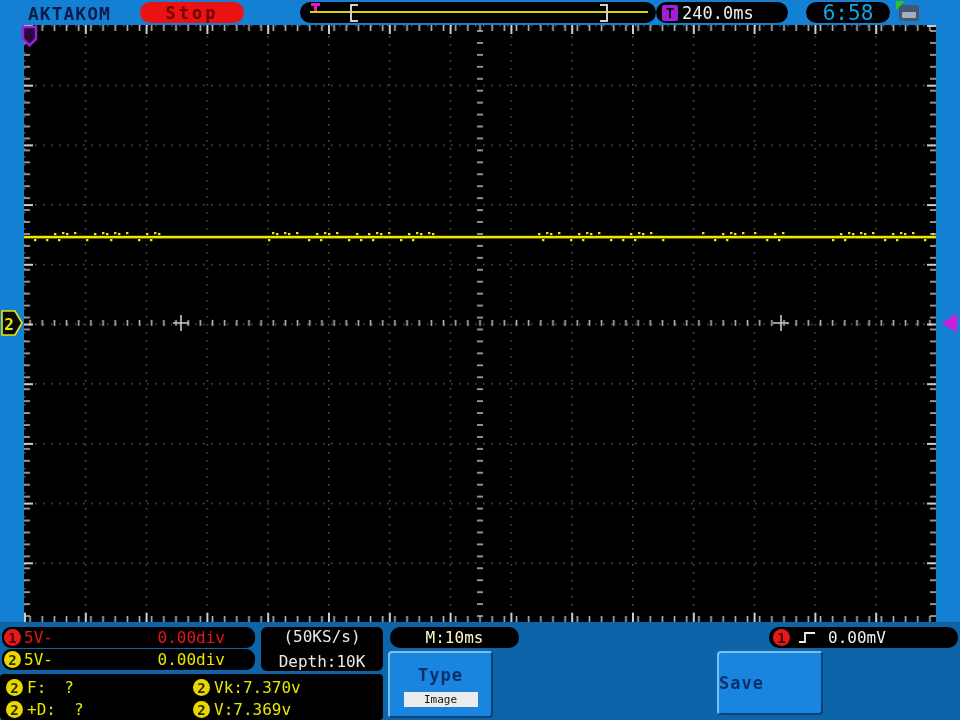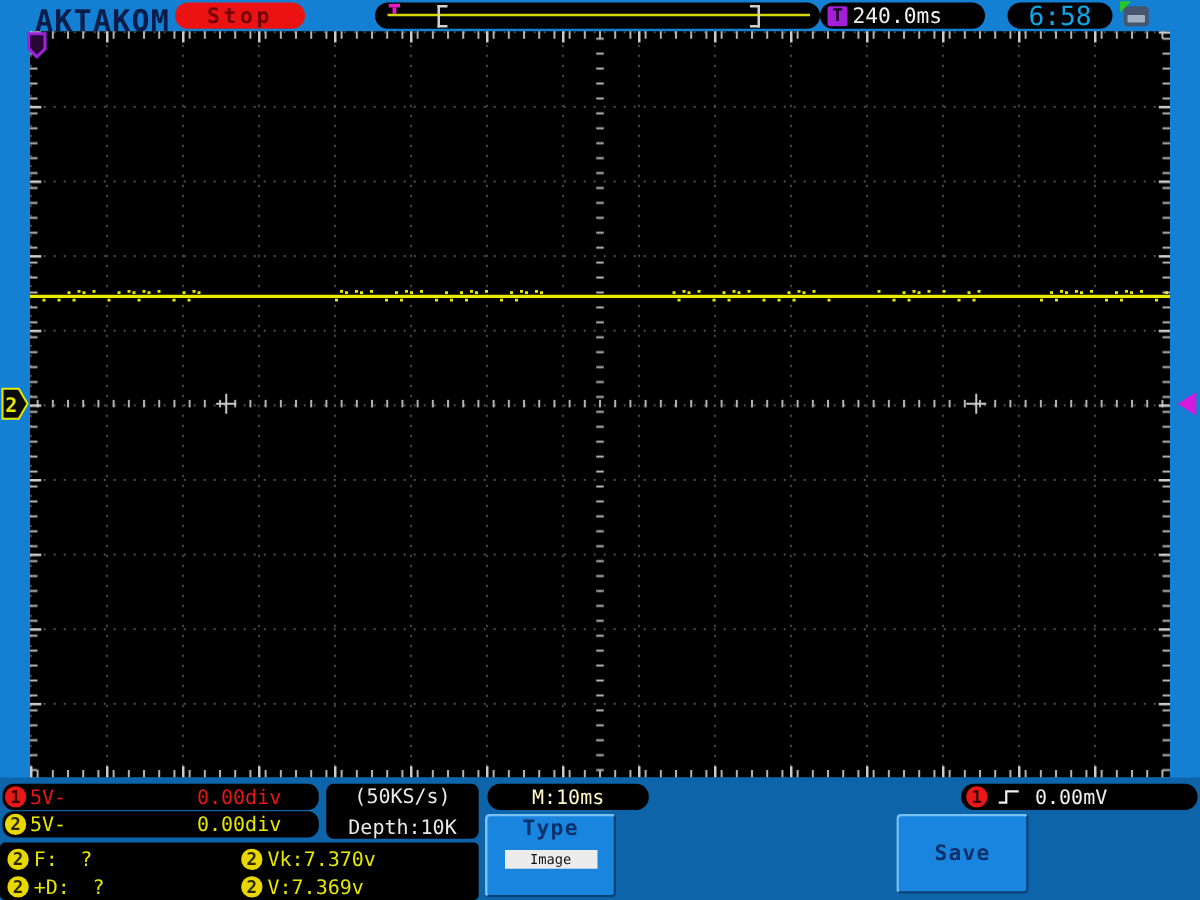--- a/index.html
+++ b/index.html
@@ -4,21 +4,21 @@
 <style>
   html,body{margin:0;padding:0}
   body{
     position:relative;width:960px;height:720px;overflow:hidden;
     background:#1380d4;
     font-family:"DejaVu Sans Mono",monospace;
     -webkit-font-smoothing:none;
   }
   
   .topbar{position:absolute;left:0;top:0;width:960px;height:26px}
-  .brand{position:absolute;left:28px;top:3px;font-size:24px;font-weight:bold;color:#0a1c4a;letter-spacing:1px}
+  .brand{position:absolute;left:28px;top:3px;font-size:18px;font-weight:bold;color:#0a1c4a;letter-spacing:1px}
   .stop{position:absolute;left:140px;top:2px;width:104px;height:21px;background:#ea1212;border-radius:11px;
         color:#700202;font-weight:bold;font-size:17px;display:flex;align-items:center;justify-content:center;letter-spacing:3px}
   .tbar{position:absolute;left:300px;top:2px;width:356px;height:21px;background:#000;border-radius:11px}
   .tmark{position:absolute;left:11px;top:1px;width:9px;height:3px;background:#e818c8}
   .tmark::after{content:"";position:absolute;left:3px;top:3px;width:3px;height:5px;background:#e818c8}
   .tline{position:absolute;left:10px;right:8px;top:9px;height:2px;background:#d8d800}
   .lbr{position:absolute;left:50px;top:2px;width:6px;height:14px;border:2px solid #d0d0d0;border-right:none}
   .rbr{position:absolute;left:300px;top:2px;width:6px;height:14px;border:2px solid #d0d0d0;border-left:none}
   .tpill{position:absolute;left:656px;top:2px;width:132px;height:21px;background:#000;border-radius:11px;
          display:flex;align-items:center;color:#f0f0f0;font-size:17px}
@@ -55,24 +55,24 @@
   .trigpill .cnum{margin-left:4px}
   .edge{margin-left:8px}
   .trigval{margin-left:12px}
   .measbox{position:absolute;left:0;top:52px;width:383px;height:46px;background:#000;border-radius:4px}
   .mcell{position:absolute;display:flex;align-items:center;color:#e6e600;font-size:16px}
   .mcell .cnum{margin-right:4px}
   .m1{left:6px;top:4px}.m2{left:193px;top:4px}.m3{left:6px;top:26px}.m4{left:193px;top:26px}
   .mval.q{margin-left:18px}
   .btn{position:absolute;background:#1a85de;border:2px solid;border-color:#79c0f2 #0a4176 #0a4176 #79c0f2;
        border-radius:4px;box-sizing:border-box}
-  .type{left:388px;top:29px;width:105px;height:67px;display:flex;flex-direction:column;align-items:center;padding-top:0;gap:7px}
+  .type{left:388px;top:29px;width:105px;height:67px;display:flex;flex-direction:column;align-items:center;padding-top:12px;gap:7px}
   .btnlabel{color:#08306b;font-weight:bold;font-size:17px;letter-spacing:1px}
   .btnvalue{background:#ececec;color:#141414;width:74px;text-align:center;font-size:11px;padding:1px 0}
-  .save{left:717px;top:29px;width:106px;height:64px;display:flex;align-items:center;justify-content:center}
+  .save{left:717px;top:29px;width:106px;height:64px;display:flex;align-items:center;justify-content:flex-start}
 </style>
 </head>
 <body>
 
 <div class="topbar">
   <div class="brand">AKTAKOM</div>
   <div class="stop">Stop</div>
   <div class="tbar">
     <i class="tmark"></i>
     <i class="tline"></i>

